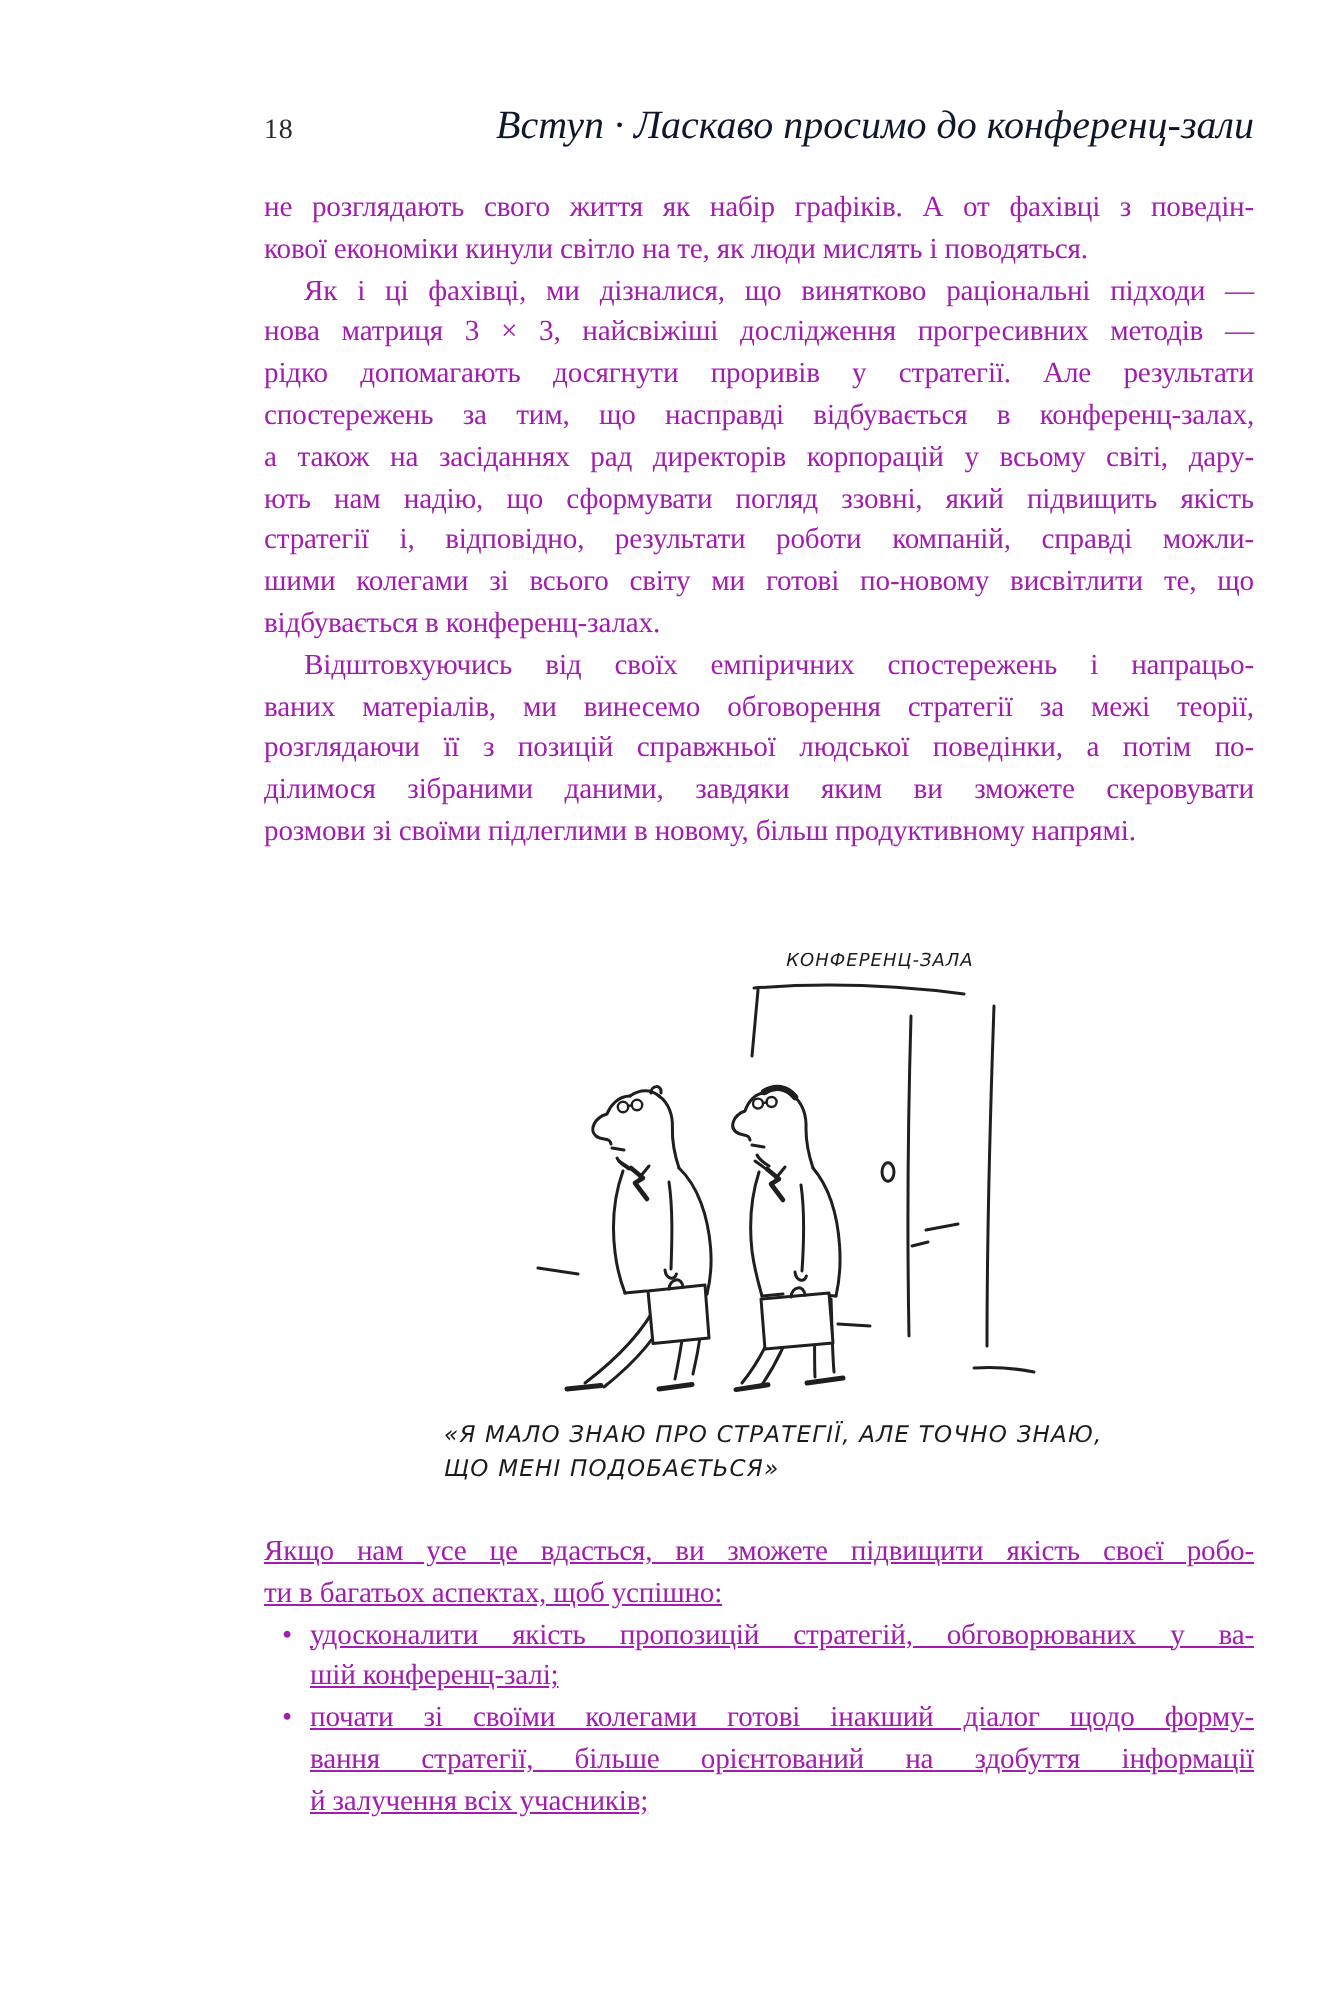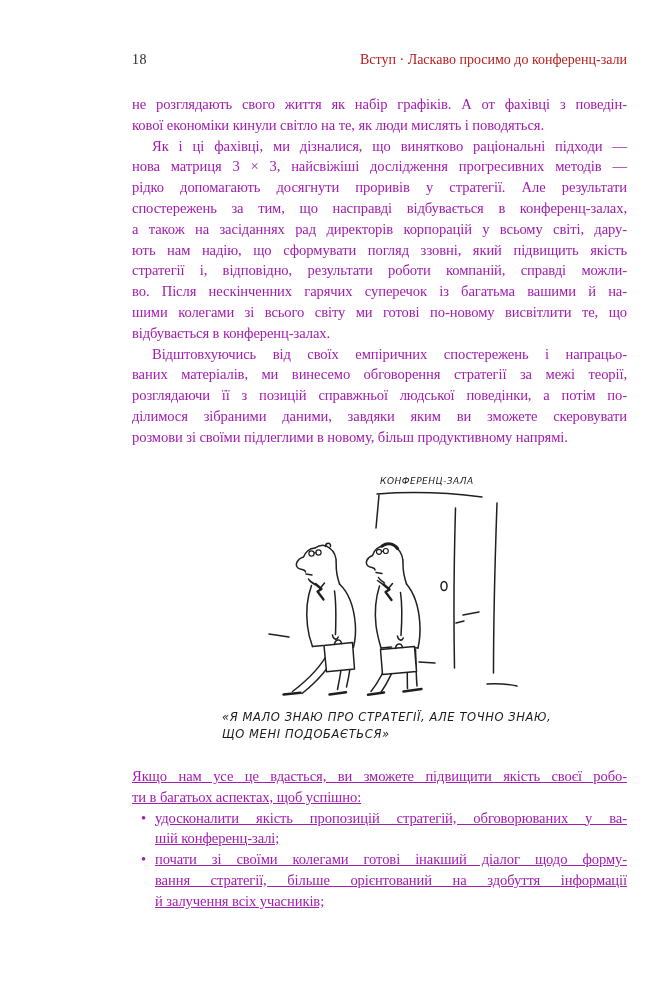--- a/index.html
+++ b/index.html
@@ -6,37 +6,37 @@
   .page {
     position:relative; width:667px; height:1000px; background:#ffffff;
     overflow:hidden; font-family:"Liberation Serif", serif; color:#222;margin-left:40px;
   }
   
   .header-row {
     position:absolute; left:92px; top:52px; width:495px;
     display:flex; justify-content:space-between; align-items:baseline;
   }
   .pagenum { font-size:14px; color:#2b2b2b; letter-spacing:0.4px; }
-  .runhead { font-size:14px; color:#b91c1c; }
+  .runhead { font-style:italic; font-size:20px; color:#0f172a; }
 
   
   .tblock { position:absolute; left:92px; width:495px; font-size:14.6px;
             line-height:20.8px; letter-spacing:-0.1px; color:#a21caf; }
   .tb1 { top:94px; }
   .tb2 { top:766px;text-decoration:underline; }
   .line { text-align:justify; text-align-last:justify; white-space:nowrap; }
   .line.last { text-align-last:left; }
   .line.ind { text-indent:20px; }
   .line.hang { padding-left:23px; }
   .bl { position:relative; padding-left:23px; }
   .bl .marker { position:absolute; left:9px; top:0; }
 
   
   .door-label {
-    position:absolute; left:340px; top:476px; width:120px; 
+    position:absolute; left:340px; top:476px; width:120px; text-align:center;
     font-family:"DejaVu Sans", sans-serif; font-style:italic;
     font-size:9px; letter-spacing:0.5px; color:#1b1b1b; white-space:nowrap;
   }
   .caption {
     position:absolute; left:182px; top:709px; width:330px;
     font-family:"DejaVu Sans", sans-serif; font-style:italic;
     font-size:11.5px; letter-spacing:0.6px; line-height:17px; color:#1b1b1b;
     white-space:nowrap;
   }
   .cartoon-svg { position:absolute; left:0; top:0; pointer-events:none; }
@@ -54,21 +54,20 @@
   <div class="tblock tb1">
     <div class="line">не розглядають свого життя як набір графіків. А от фахівці з поведін-</div>
     <div class="line last">кової економіки кинули світло на те, як люди мислять і поводяться.</div>
     <div class="line ind">Як і ці фахівці, ми дізналися, що винятково раціональні підходи —</div>
     <div class="line">нова матриця 3 × 3, найсвіжіші дослідження прогресивних методів —</div>
     <div class="line">рідко допомагають досягнути проривів у стратегії. Але результати</div>
     <div class="line">спостережень за тим, що насправді відбувається в конференц-залах,</div>
     <div class="line">а також на засіданнях рад директорів корпорацій у всьому світі, дару-</div>
     <div class="line">ють нам надію, що сформувати погляд ззовні, який підвищить якість</div>
     <div class="line">стратегії і, відповідно, результати роботи компаній, справді можли-</div>
-    <div class="line">во. Після нескінченних гарячих суперечок із багатьма вашими й на-</div>
     <div class="line">шими колегами зі всього світу ми готові по-новому висвітлити те, що</div>
     <div class="line last">відбувається в конференц-залах.</div>
     <div class="line ind">Відштовхуючись від своїх емпіричних спостережень і напрацьо-</div>
     <div class="line">ваних матеріалів, ми винесемо обговорення стратегії за межі теорії,</div>
     <div class="line">розглядаючи її з позицій справжньої людської поведінки, а потім по-</div>
     <div class="line">ділимося зібраними даними, завдяки яким ви зможете скеровувати</div>
     <div class="line last">розмови зі своїми підлеглими в новому, більш продуктивному напрямі.</div>
   </div>
 
   <svg class="cartoon-svg" width="667" height="1000" viewBox="0 0 667 1000" fill="none" stroke="#1f1f1f" stroke-width="1.5" stroke-linecap="round" stroke-linejoin="round">

